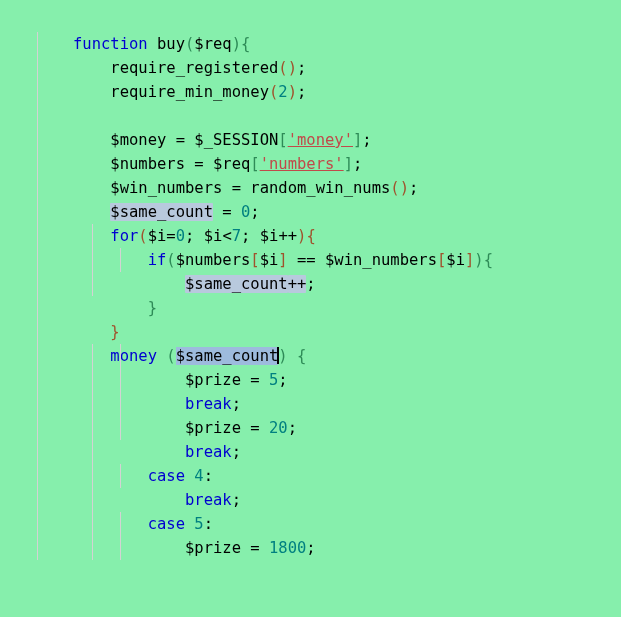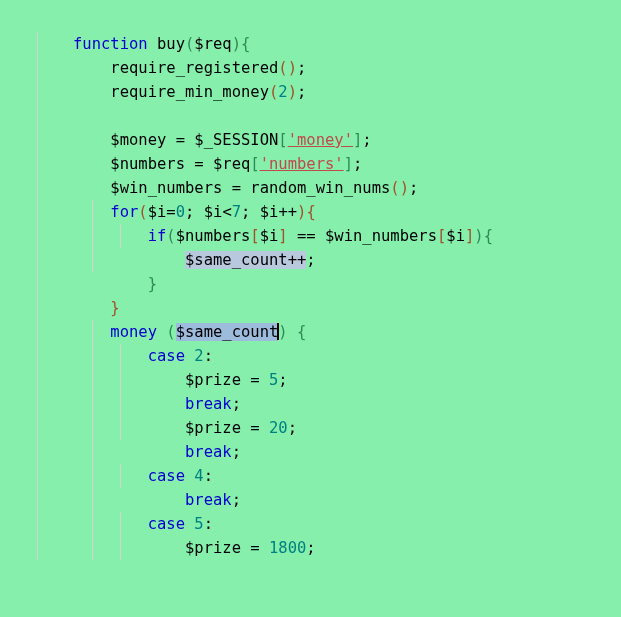--- a/index.html
+++ b/index.html
@@ -106,20 +106,23 @@
     </div>
 
     <div class="line">
       <span class="guide" style="left:37px;"></span><span class="plain">    </span><span class="plain">$numbers</span><span class="op"> = </span><span class="plain">$req</span><span class="br1">[</span><span class="str">'numbers'</span><span class="br1">]</span><span class="plain">;</span>
     </div>
 
     <div class="line">
       <span class="guide" style="left:37px;"></span><span class="plain">    </span><span class="plain">$win_numbers</span><span class="op"> = </span><span class="plain">random_win_nums</span><span class="br2">()</span><span class="plain">;</span>
     </div>
 
+    <div class="line">
+      <span class="guide" style="left:37px;"></span><span class="plain">    </span><span class="plain occ">$same_count</span><span class="op"> = </span><span class="num">0</span><span class="plain">;</span>
+    </div>
 
     <div class="line">
       <span class="guide" style="left:37px;"></span><span class="plain">    </span><span class="kw">for</span><span class="br2">(</span><span class="plain">$i</span><span class="op">=</span><span class="num">0</span><span class="plain">; </span><span class="plain">$i</span><span class="op">&lt;</span><span class="num">7</span><span class="plain">; </span><span class="plain">$i</span><span class="op">++</span><span class="br2">)</span><span class="br2">{</span>
     </div>
 
     <div class="line">
       <span class="guide" style="left:37px;"></span><span class="guide" style="left:92px;"></span><span class="plain">        </span><span class="kw">if</span><span class="br1">(</span><span class="plain">$numbers</span><span class="br2">[</span><span class="plain">$i</span><span class="br2">]</span><span class="op"> == </span><span class="plain">$win_numbers</span><span class="br2">[</span><span class="plain">$i</span><span class="br2">]</span><span class="br1">)</span><span class="br1">{</span>
     </div>
 
     <div class="line">
@@ -131,23 +134,20 @@
     </div>
 
     <div class="line">
       <span class="guide" style="left:37px;"></span><span class="plain">    </span><span class="br2">}</span>
     </div>
 
     <div class="line">
       <span class="guide" style="left:37px;"></span><span class="plain">    </span><span class="kw">money</span><span class="plain"> </span><span class="br1">(</span><span class="plain sel">$same_count</span><span class="caret"></span><span class="br1">)</span><span class="plain"> </span><span class="br1">{</span>
     </div>
 
-    <div class="line">
-      <span class="guide" style="left:37px;"></span><span class="guide" style="left:92px;"></span><span class="plain">        </span><span class="kw">case</span><span class="plain"> </span><span class="num">2</span><span class="plain">:</span>
-    </div>
 
     <div class="line">
       <span class="guide" style="left:37px;"></span><span class="guide" style="left:92px;"></span><span class="guide" style="left:120px;"></span><span class="plain">            </span><span class="plain">$prize</span><span class="op"> = </span><span class="num">5</span><span class="plain">;</span>
     </div>
 
     <div class="line">
       <span class="guide" style="left:37px;"></span><span class="guide" style="left:92px;"></span><span class="guide" style="left:120px;"></span><span class="plain">            </span><span class="kw">break</span><span class="plain">;</span>
     </div>
 
 

